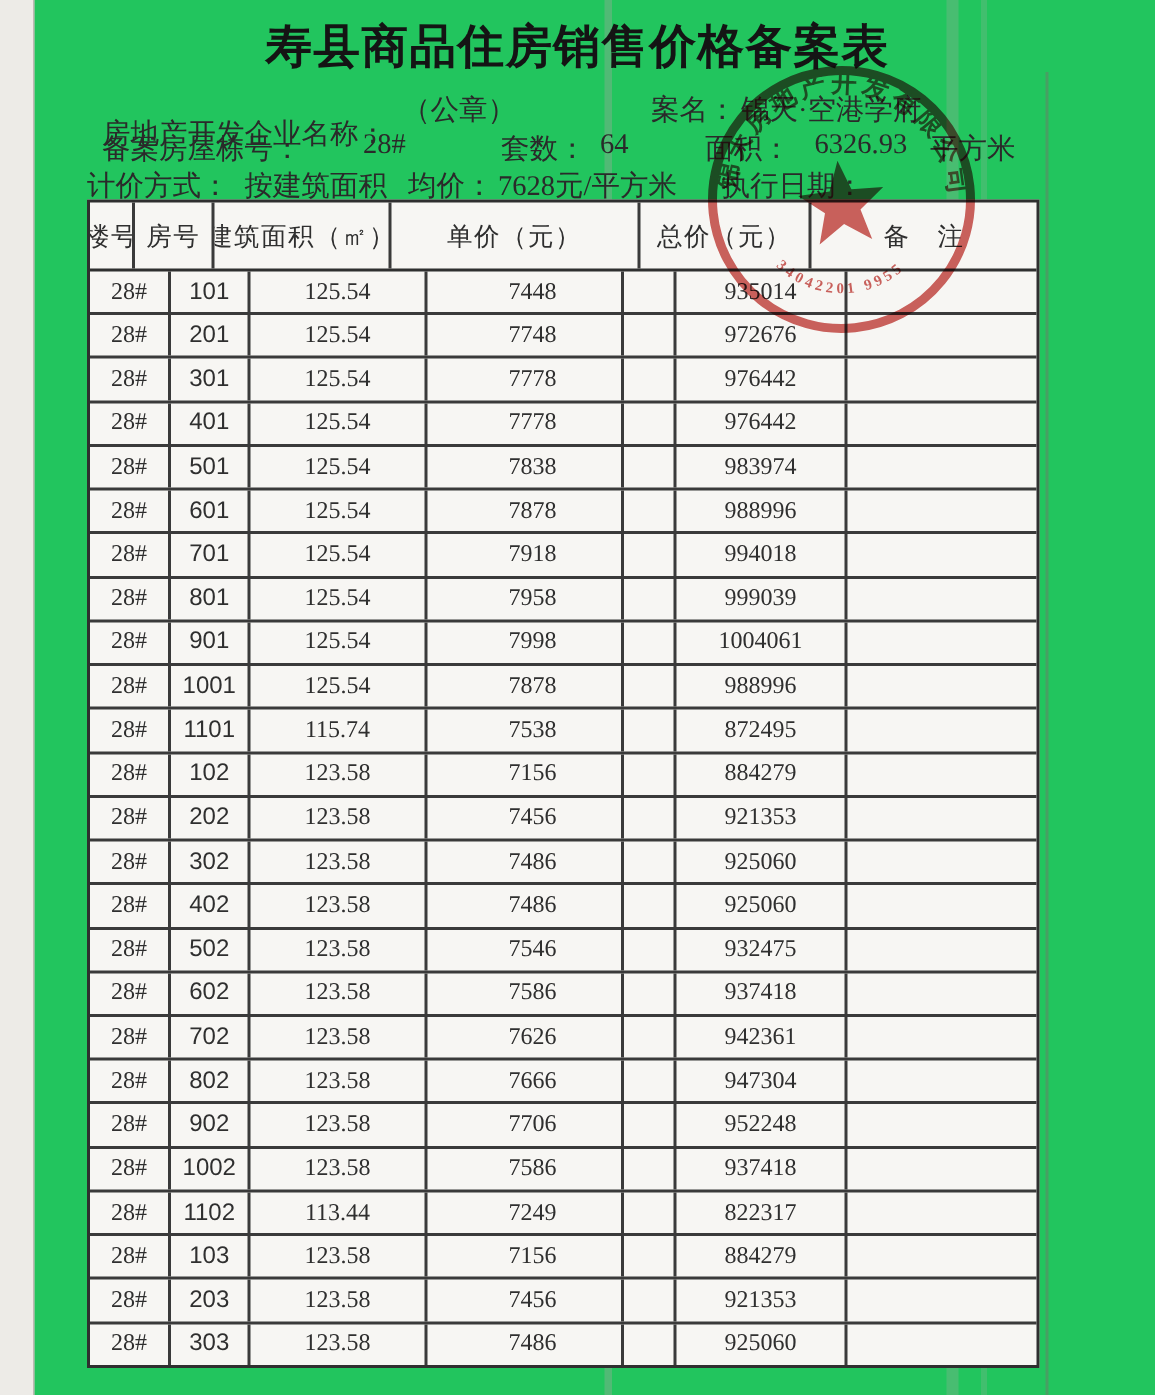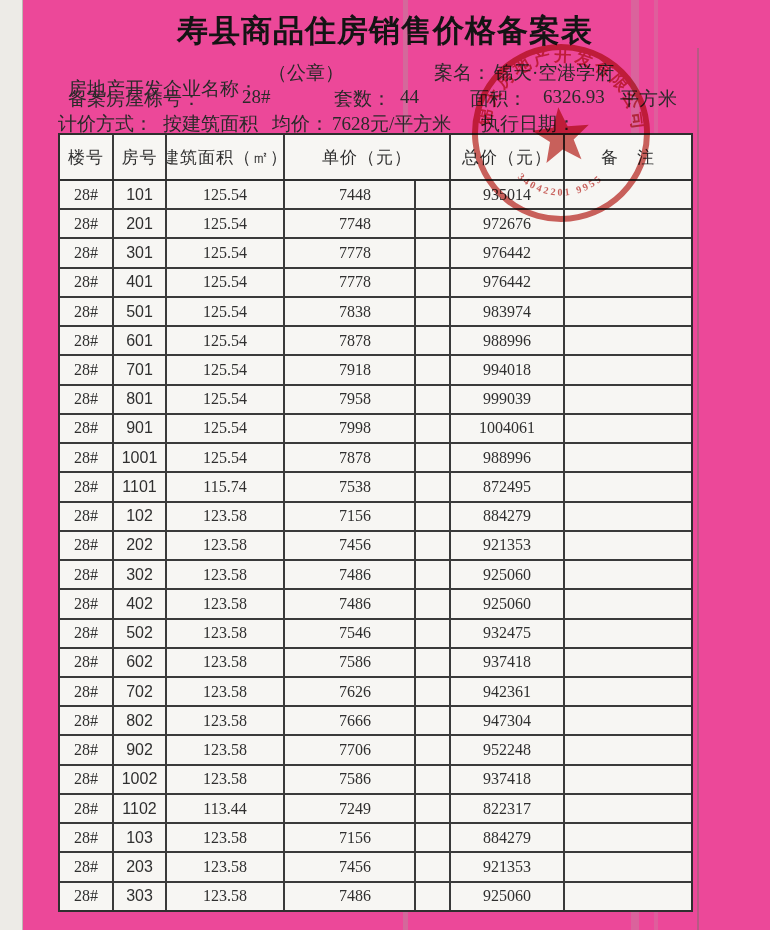--- a/index.html
+++ b/index.html
@@ -1,18 +1,18 @@
 <!DOCTYPE html>
 <html><head>
 <meta charset="utf-8">
 <style>
   html,body{margin:0;padding:0;}
   .page{
     position:relative;width:770px;height:930px;overflow:hidden;
-    background:#ec4899;
+    background:#22c55e;
     font-family:"Liberation Serif","DejaVu Serif",serif;
     color:#2e2e2e;
   }
   
   .edge-left{position:absolute;left:0;top:0;width:22px;height:100%;background:#edebe7;border-right:1px solid rgba(130,125,118,.45);}
   .streak{position:absolute;top:0;height:100%;pointer-events:none;}
   .streak.s1{left:403px;width:5px;background:rgba(168,165,160,.35);}
   .streak.s2{left:631px;width:8px;background:rgba(173,170,165,.28);}
   .streak.s3{left:654px;width:4px;background:rgba(178,175,170,.22);}
   .vline-right{position:absolute;left:697px;top:48px;width:2px;height:882px;background:rgba(120,114,107,.45);}
@@ -41,21 +41,21 @@
   .tbody{flex:1;display:flex;flex-direction:column;}
   .trow{flex:1;display:flex;border-bottom:2px solid #3a3a3a;}
   .trow:last-child{border-bottom:none;}
   .cell,.hcell{
     display:flex;align-items:center;justify-content:center;
     border-right:2px solid #3a3a3a;box-sizing:border-box;
     font-size:16px;color:#2f2f2f;overflow:hidden;white-space:nowrap;
   }
   .cell:last-child,.hcell:last-child{border-right:none;}
   .hcell{font-size:17px;letter-spacing:1px;}
-  .h0{width:54px}.h1{width:53px}.h2{width:118px}.h3{width:166px}.h4{width:114px}.h5{flex:1}
+  .h0{width:30px}.h1{width:53px}.h2{width:118px}.h3{width:166px}.h4{width:114px}.h5{flex:1}
   .b0{width:54px}.b1{width:53px;font-family:"Liberation Sans","DejaVu Sans",sans-serif;}
   .b2{width:118px}
   .b3{width:131px;justify-content:flex-start;padding-left:54px;}
   .b4{width:35px}.b5{width:114px}.b6{flex:1}
 
   .seal{
     position:absolute;left:468px;top:40px;width:186px;height:186px;
     opacity:.82;mix-blend-mode:multiply;transform:rotate(-6deg);
     pointer-events:none;
   }
@@ -75,21 +75,21 @@
   <div class="title">寿县商品住房销售价格备案表</div>
 
   <span class="inf i-dev-label">房地产开发企业名称：</span>
   <span class="inf i-dev-value">（公章）</span>
   <span class="inf i-case-label">案名：</span>
   <span class="inf i-bld-label">备案房屋栋号：</span>
 
   <span class="inf i-case-value">锦天·空港学府</span>
   <span class="inf i-bld-value">28#</span>
   <span class="inf i-units-label">套数：</span>
-  <span class="inf i-units-value">44</span>
+  <span class="inf i-units-value">64</span>
   <span class="inf i-area-label">面积：</span>
   <span class="inf i-area-value">6326.93</span>
   <span class="inf i-area-unit">平方米</span>
 
   <span class="inf i-price-label">计价方式：</span>
   <span class="inf i-price-value">按建筑面积</span>
   <span class="inf i-avg-label">均价：</span>
   <span class="inf i-avg-value">7628元/平方米</span>
   <span class="inf i-exec-label">执行日期：</span>
 

